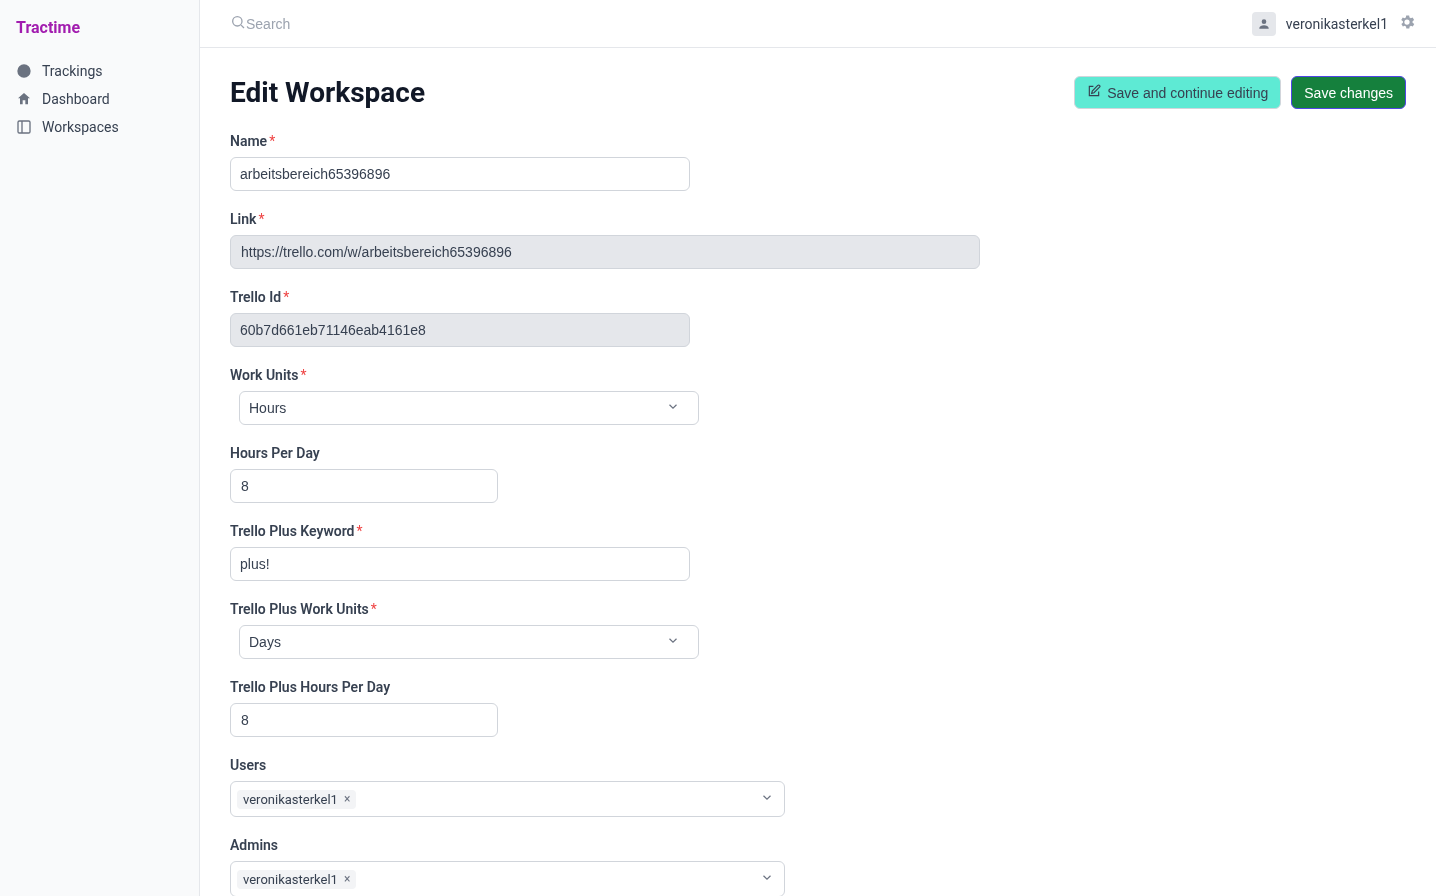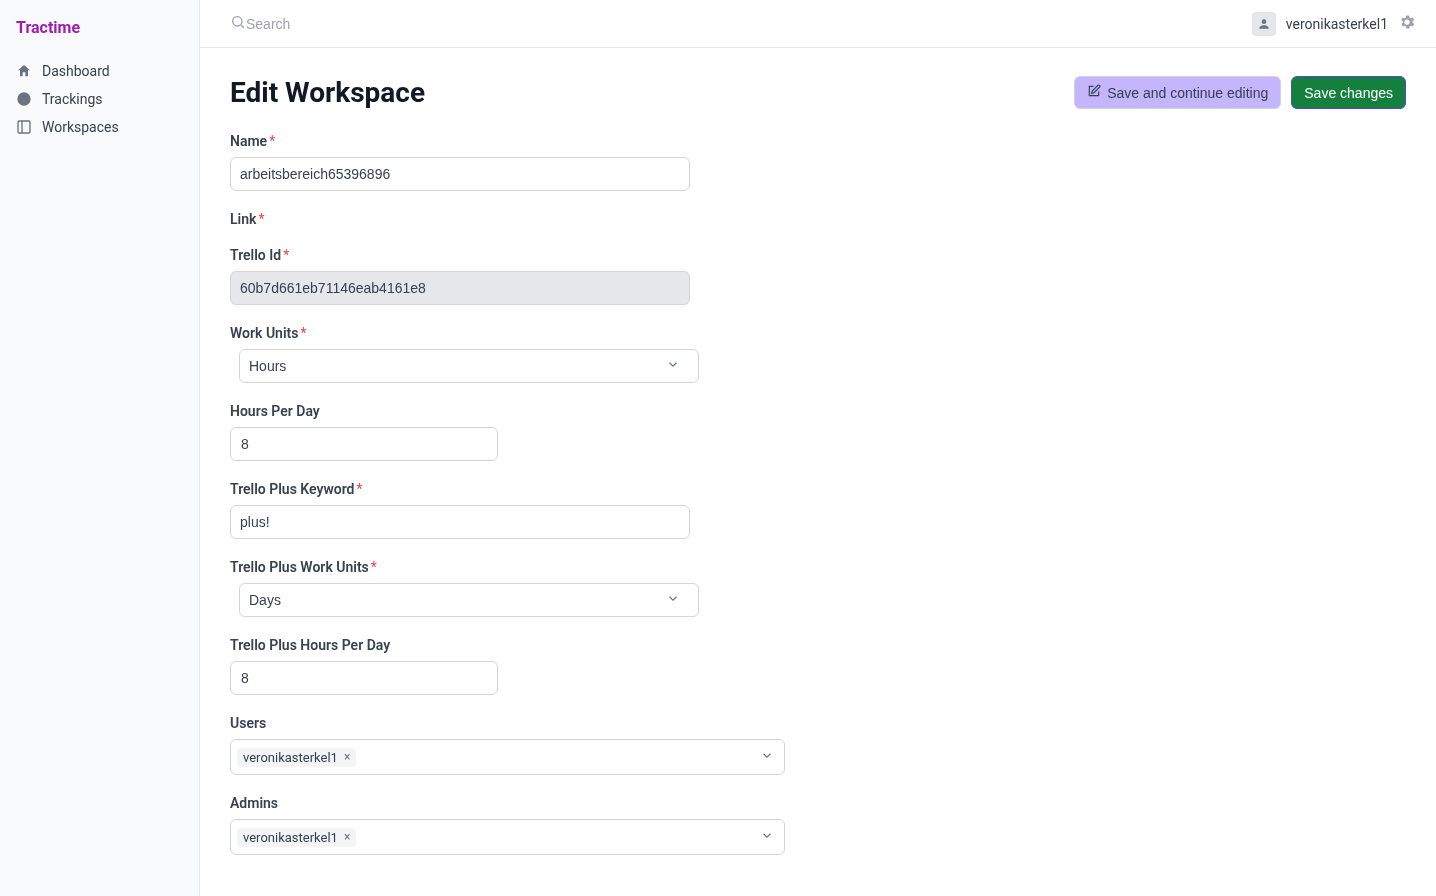--- a/index.html
+++ b/index.html
@@ -55,21 +55,21 @@
   }
   .avatar svg { width:14px; height:14px; }
   .username { color:#374151; }
   .gear-btn { color:#9ca3af; cursor:pointer; display:flex; }
   .gear-btn svg { width:18px; height:18px; }
   .content { padding: 28px 30px; flex:1; overflow:auto;}
   .page-header { display:flex; justify-content:space-between; align-items:center; margin-bottom: 24px;}
   .page-title { font-size:28px; font-weight:700; color:#111827; }
   .actions { display:flex; gap:10px; }
   .btn {
-    border:1px solid #d1d5db; background:#c4b5fd; color:#374151;
+    border:1px solid #d1d5db; background:#5eead4; color:#374151;
     padding:7px 12px; border-radius:6px; font-size:14px; cursor:pointer;
     display:inline-flex; align-items:center; gap:6px;
   }
   .btn svg { width:14px; height:14px; }
   .btn-primary { background:#15803d; border-color:#4f46e5; color:#fff; }
   .form-group { margin-bottom: 20px; }
   .label { font-size:14px; font-weight:600; color:#374151; display:block; margin-bottom:8px; }
   .required::after { content:"*"; color:#ef4444; margin-left:2px; font-weight:400;}
   .input, .select {
     border:1px solid #d1d5db; border-radius:6px; padding:8px 10px; font-size:14px; color:#374151;
@@ -101,32 +101,32 @@
 </head>
 <body>
 
 <div class="app">
   <aside class="sidebar">
     <div class="brand">Tractime</div>
     <nav>
       <div class="nav-item">
         <span class="icon">
           <svg viewBox="0 0 24 24" fill="currentColor">
-              <path d="M12 3l9 8h-3v9h-4v-6H10v6H6v-9H3l9-8z"></path>
-            </svg>
-        </span>
-        <span>Dashboard</span>
+              <path d="M12 2a10 10 0 100 20 10 10 0 000-20zm1 10V6h-2v8h6v-2h-4z"></path>
+            </svg>
+        </span>
+        <span>Trackings</span>
       </div>
       <div class="nav-item">
         <span class="icon">
           <svg viewBox="0 0 24 24" fill="currentColor">
-              <path d="M12 2a10 10 0 100 20 10 10 0 000-20zm1 10V6h-2v8h6v-2h-4z"></path>
-            </svg>
-        </span>
-        <span>Trackings</span>
+              <path d="M12 3l9 8h-3v9h-4v-6H10v6H6v-9H3l9-8z"></path>
+            </svg>
+        </span>
+        <span>Dashboard</span>
       </div>
       <div class="nav-item">
         <span class="icon">
           <svg viewBox="0 0 24 24" fill="none" stroke="currentColor" stroke-width="2">
               <rect x="3" y="3" width="18" height="18" rx="2"></rect>
               <line x1="9" y1="3" x2="9" y2="21"></line>
             </svg>
         </span>
         <span>Workspaces</span>
       </div>
@@ -180,20 +180,21 @@
         </div>
       </div>
 
       <div class="form-group">
         <label class="label required">Name</label>
         <input class="input w-460" value="arbeitsbereich65396896" style="">
       </div>
 
       <div class="form-group">
         <label class="label required">Link</label>
+        <input class="input w-750" readonly="" value="https://trello.com/w/arbeitsbereich65396896" style="">
       </div>
 
       <div class="form-group">
         <label class="label required">Trello Id</label>
         <input class="input w-460" readonly="" value="60b7d661eb71146eab4161e8" style="">
       </div>
 
       <div class="form-group">
         <label class="label required">Work Units</label>
         <div class="select-wrap w-460">

